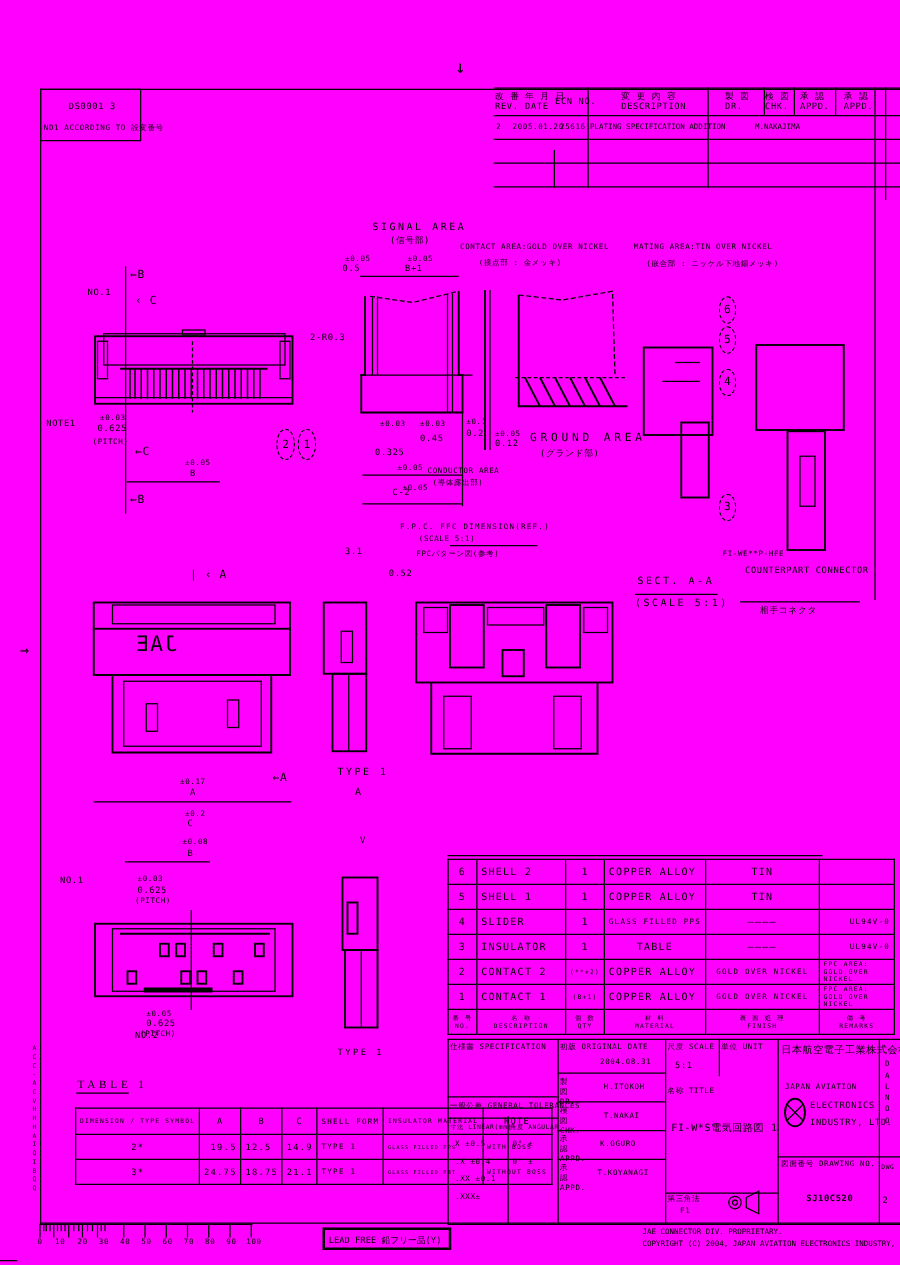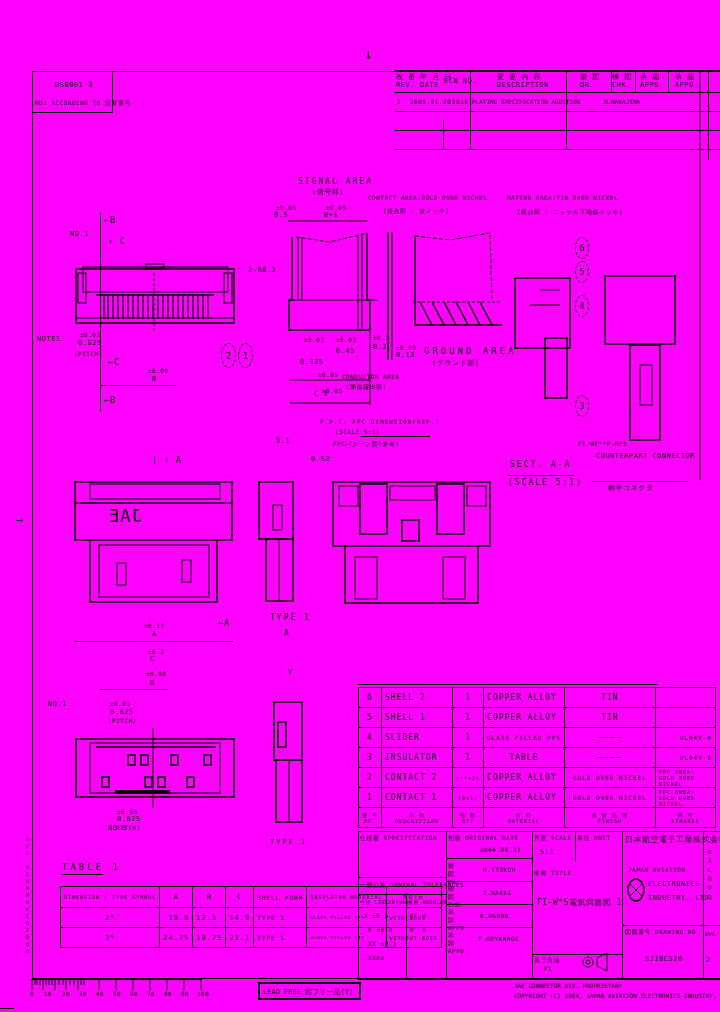--- a/index.html
+++ b/index.html
@@ -333,21 +333,21 @@
       <td class="center" style="font-size:5px;line-height:6px;"><span>個 数</span><br><span>QTY</span></td>
       <td class="center" style="font-size:5px;line-height:6px;"><span>材 料</span><br><span>MATERIAL</span></td>
       <td class="center" style="font-size:5px;line-height:6px;"><span>表 面 処 理</span><br><span>FINISH</span></td>
       <td class="center" style="font-size:5px;line-height:6px;"><span>備 考</span><br><span>REMARKS</span></td>
     </tr>
   </tbody>
     </table>
 </div>
 
 <div>
-  <div class="tb" style="left:62px;top:862px;letter-spacing:3px;">TABLE 1</div>
+  <div class="tb" style="left:62px;top:862px;letter-spacing:3px;font-family:Liberation Serif, serif;">TABLE 1</div>
   <div class="thl" style="left:61px;top:874px;width:42px;"></div>
   <table class="grid" style="left:60px;top:886px;width:244px;">
     <tbody>
         <tr>
       <td style="font-size:5px;height:20px;width:34px;">DIMENSION / TYPE SYMBOL</td>
       <td class="center" style="font-size:7px;">A</td>
       <td class="center" style="font-size:7px;">B</td>
       <td class="center" style="font-size:7px;">C</td>
       <td class="center" style="font-size:6px;">SHELL FORM</td>
       <td class="center" style="font-size:5px;">INSULATOR MATERIAL</td>
@@ -433,21 +433,21 @@
 
   <div class="t" style="left:625px;top:836px;font-size:8px;">日本航空電子工業株式会社</div>
   <div class="t" style="left:628px;top:866px;font-size:6px;">JAPAN AVIATION</div>
   <svg width="720" height="1012" style="left:0;top:0;">
     <ellipse cx="636" cy="890" rx="8" ry="11" fill="none" stroke="#000" stroke-width="1.5"></ellipse>
     <path d="M630 896 L642 884 M630 884 L642 896" stroke="#000" stroke-width="1"></path>
   </svg>
   <div class="t" style="left:648px;top:880px;font-size:7px;">ELECTRONICS</div>
   <div class="t" style="left:648px;top:894px;font-size:7px;">INDUSTRY, LTD.</div>
   <div class="t" style="left:625px;top:928px;font-size:6px;">図面番号 DRAWING NO.</div>
-  <div class="t" style="left:645px;top:955px;font-size:7px;">SJ10C520</div>
+  <div class="t" style="left:645px;top:955px;font-size:7px;font-weight:bold;">SJ10C520</div>
   <div class="t" style="left:705px;top:930px;font-size:5px;">DWG</div>
   <div class="t" style="left:706px;top:956px;font-size:7px;">2</div>
   <div class="t" style="left:708px;top:847px;font-size:6px;line-height:9px;width:6px;white-space:normal;">
     <span>D</span> <span>A</span> <span>L</span> <span>N</span> <span>O</span> <span>O</span>
   </div>
   <div class="t" style="left:514px;top:982px;font-size:6px;letter-spacing:0;">JAE CONNECTOR DIV. PROPRIETARY.</div>
   <div class="t" style="left:514px;top:992px;font-size:6px;letter-spacing:0;">COPYRIGHT (C) 2004, JAPAN AVIATION ELECTRONICS INDUSTRY, LTD.</div>
 </div>
 
 <div>

